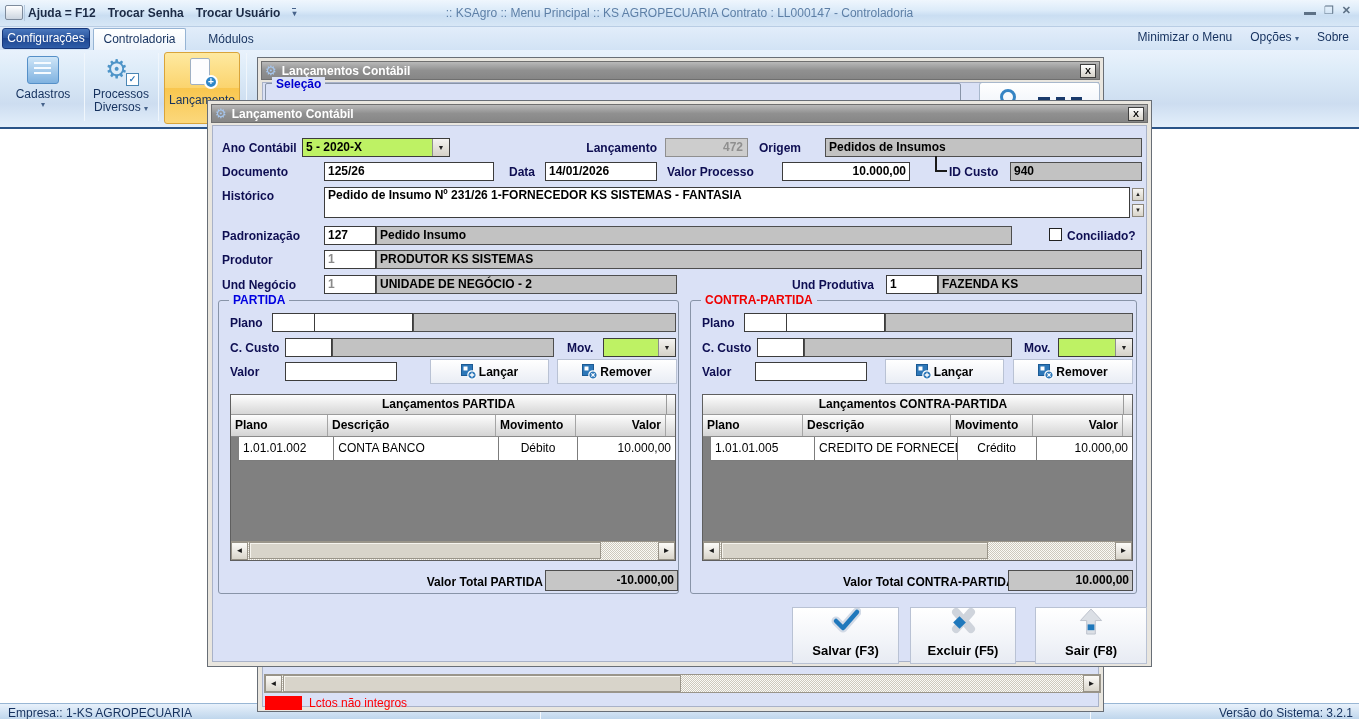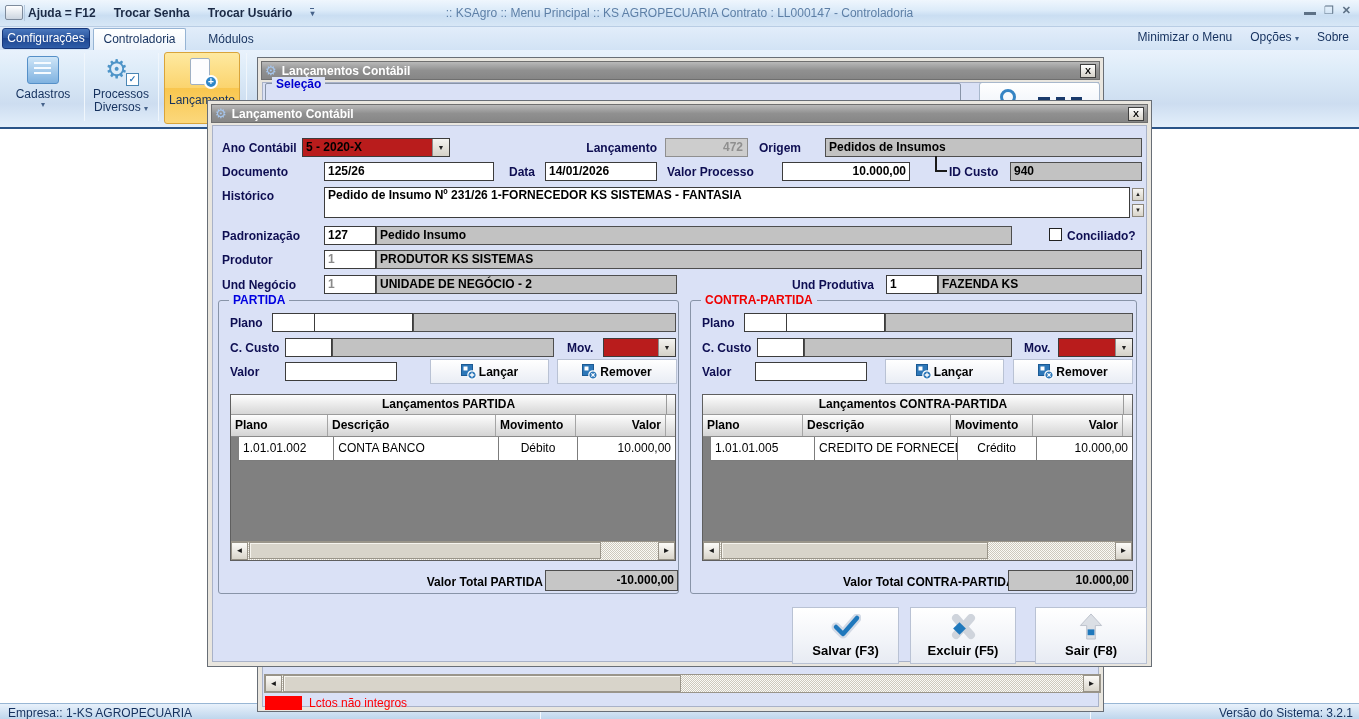--- a/index.html
+++ b/index.html
@@ -3,21 +3,21 @@
 <meta charset="utf-8">
 <style>
   *{margin:0;padding:0;box-sizing:border-box;}
   html,body{width:1359px;height:719px;overflow:hidden;}
   body{font-family:"Liberation Sans",sans-serif;font-size:12px;}
   .abs{position:absolute;}
   #screen{position:relative;width:1359px;height:719px;background:#fff;overflow:hidden;}
 
   
   #titlebar{left:0;top:0;width:1359px;height:27px;background:linear-gradient(#eff6fd,#dcebf9 40%,#cadef2 60%,#d7e7f6);border-bottom:1px solid #b9cde4;}
-  .tb-menu{position:absolute;left:28px;top:6px;display:flex;gap:18px;color:#1b2a45;font-weight:bold;}
+  .tb-menu{position:absolute;left:28px;top:6px;display:flex;gap:12px;color:#1b2a45;font-weight:bold;}
   .tb-menu span{cursor:default;}
   .app-icon{position:absolute;left:5px;top:5px;width:18px;height:15px;background:linear-gradient(#ffffff,#ccd5e0);border:1px solid #7e8b9c;border-radius:2px;}
   .tb-div{position:absolute;left:24px;top:5px;width:1px;height:16px;background:#b4c8de;}
   .tb-title{position:absolute;left:0;top:6px;width:100%;text-align:center;color:#5d7fa6;pointer-events:none;}
   .winctl{position:absolute;right:8px;top:4px;display:flex;gap:8px;align-items:center;color:#5d7186;}
   .winctl .min{width:12px;height:9px;border-bottom:3px solid #5d7186;}
   .winctl .rst{font-size:11px;line-height:12px;}
   .winctl .cls{font-size:11px;line-height:12px;font-weight:bold;}
 
   
@@ -57,30 +57,30 @@
   .xbtn{margin-left:auto;width:16px;height:14px;background:linear-gradient(#ffffff,#d5d1c8);border:1px solid #3f3f3f;font-size:9px;font-weight:bold;line-height:12px;text-align:center;color:#000;}
   .wbody{position:absolute;left:4px;right:4px;top:24px;bottom:4px;background:#dae1f6;border:1px solid #a9b2c8;}
 
   
   .lbl{position:absolute;font-weight:bold;color:#0e0e52;white-space:nowrap;}
   .wbox{position:absolute;height:19px;background:#fff;border:1px solid #3c3c3c;font-weight:bold;line-height:16px;padding:0 3px;white-space:nowrap;overflow:hidden;color:#000;}
   .gbox{position:absolute;height:19px;background:#c2c2c2;border:1px solid #4e4e4e;font-weight:bold;line-height:16px;padding:0 3px;white-space:nowrap;overflow:hidden;color:#000;}
   .dbox{position:absolute;height:19px;background:#cdcdcd;border:1px solid #8f8f8f;font-weight:bold;line-height:16px;padding:0 4px;color:#8f8f8f;text-align:right;}
   .right{text-align:right;}
   .graytext{color:#8a8a8a;}
-  .combo{position:absolute;height:19px;background:#b91c1c;border:1px solid #3c3c3c;font-weight:bold;line-height:16px;padding:0 20px 16px 3px;white-space:nowrap;overflow:hidden;}
+  .combo{position:absolute;height:19px;background:#bef264;border:1px solid #3c3c3c;font-weight:bold;line-height:16px;padding:0 20px 16px 3px;white-space:nowrap;overflow:hidden;}
   .combo .ca{position:absolute;right:0;top:0;bottom:0;width:17px;background:linear-gradient(#f4f3f0,#d5d1c7);border-left:1px solid #8d8d8d;font-size:7px;line-height:17px;text-align:center;color:#222;font-weight:normal;}
   .spin{position:absolute;width:12px;height:13px;background:linear-gradient(#f7f6f3,#d8d4ca);border:1px solid #8d887d;font-size:6px;line-height:11px;text-align:center;color:#222;}
   .cbox{position:absolute;width:13px;height:13px;background:#fff;border:1px solid #222;}
   .fieldset{position:absolute;border:1px solid #8894a8;border-radius:3px;}
   .fieldset .leg{position:absolute;top:-8px;left:10px;background:#dae1f6;padding:0 4px;font-weight:bold;}
 
   
   .ebtn{position:absolute;height:25px;background:linear-gradient(#ffffff,#f3f5f9 55%,#e9edf5);border:1px solid #b9c2d4;display:flex;align-items:center;justify-content:center;gap:2px;font-weight:bold;color:#000;}
-  .bigbtn{position:absolute;height:57px;background:linear-gradient(#ffffff,#f3f5f9 55%,#e7ebf3);border:1px solid #b9c2d4;display:flex;flex-direction:column;align-items:center;justify-content:flex-end;padding-bottom:5px;gap:3px;font-weight:bold;font-size:13px;color:#000;}
+  .bigbtn{position:absolute;height:57px;background:linear-gradient(#ffffff,#f3f5f9 55%,#e7ebf3);border:1px solid #b9c2d4;display:flex;flex-direction:column;align-items:center;justify-content:space-between;padding-bottom:5px;gap:3px;font-weight:bold;font-size:13px;color:#000;}
 
   
   .grid{position:absolute;border:1px solid #5f5f5f;background:#808080;}
   .gband{position:absolute;left:0;top:0;right:0;height:20px;background:linear-gradient(#fefefe,#d6d6d6);border-bottom:1px solid #9b9b9b;display:flex;}
   .gband .t{flex:1;text-align:center;font-weight:bold;line-height:19px;}
   .gband .s{width:9px;border-left:1px solid #9b9b9b;}
   .ghead{position:absolute;left:0;top:20px;right:0;height:22px;background:linear-gradient(#fdfdfd,#d4d4d4);border-bottom:1px solid #8a8a8a;display:flex;}
   .ghead div{border-right:1px solid #a5a5a5;font-weight:bold;line-height:21px;padding:0 4px;}
   .grow{position:absolute;left:8px;top:42px;right:0;height:24px;display:flex;align-items:flex-end;}
   .grow div{background:#fff;border-right:1px solid #7c7c7c;border-bottom:1px solid #7c7c7c;line-height:23px;padding:0 4px;white-space:nowrap;overflow:hidden;}

